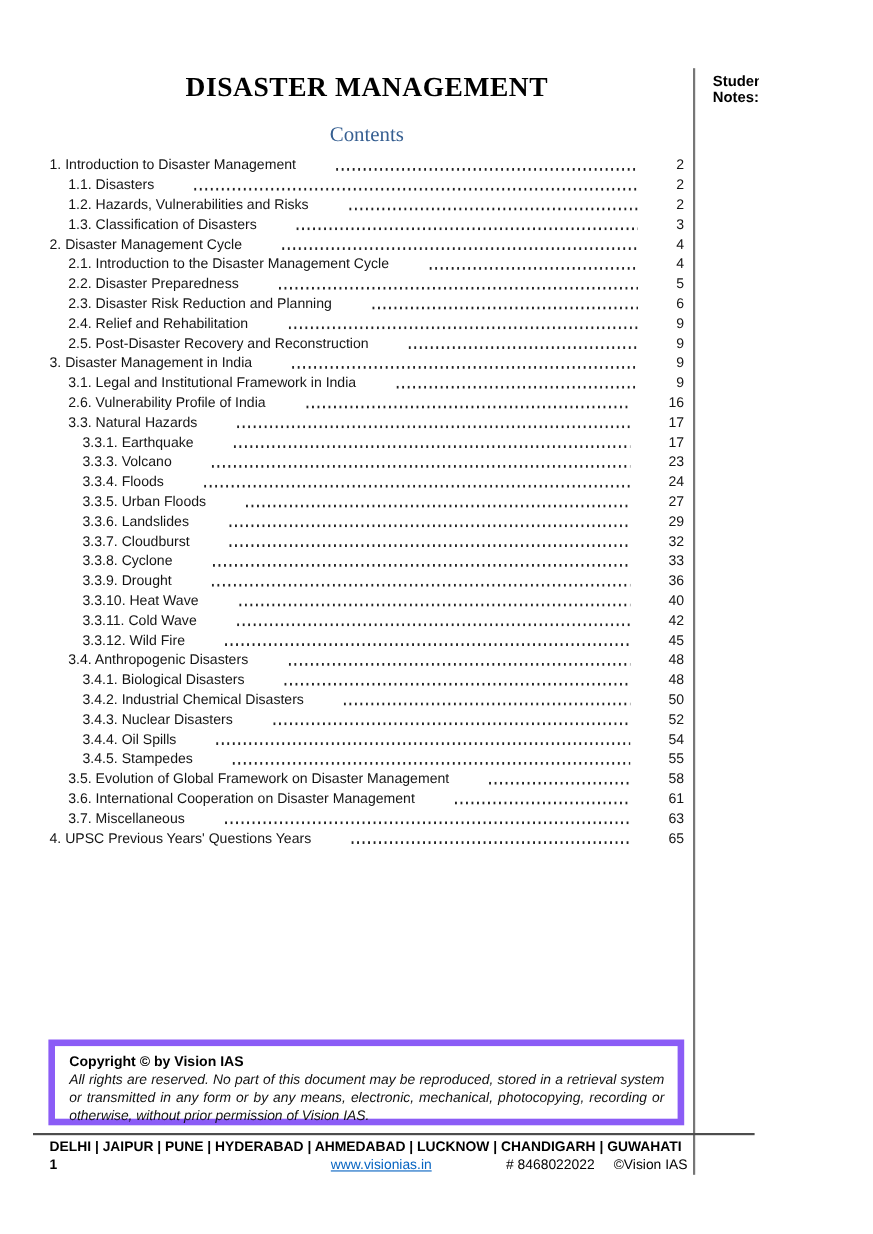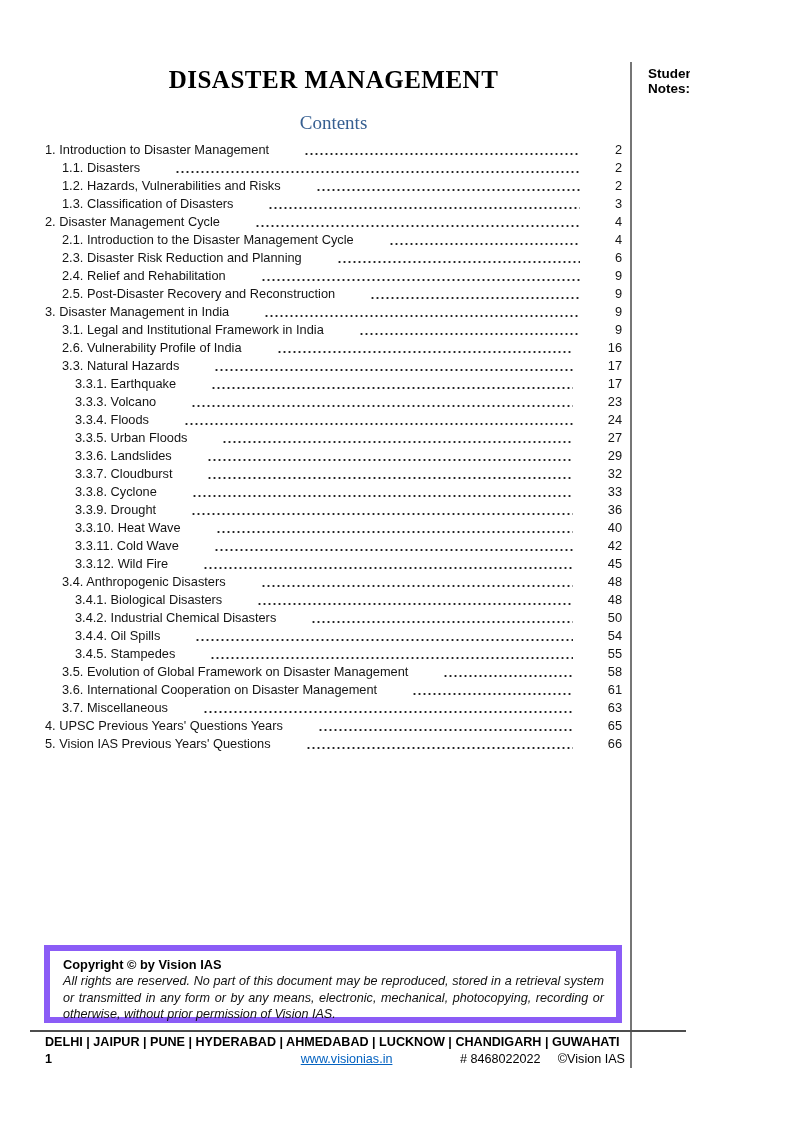--- a/index.html
+++ b/index.html
@@ -195,20 +195,25 @@
           <span class="toc-label">2. Disaster Management Cycle</span>
           <span class="toc-dots"></span>
           <span class="toc-page">4</span>
         </div>
         <div class="toc-row lvl2">
           <span class="toc-label">2.1. Introduction to the Disaster Management Cycle</span>
           <span class="toc-dots"></span>
           <span class="toc-page">4</span>
         </div>
         <div class="toc-row lvl2">
+          <span class="toc-label">2.2. Disaster Preparedness</span>
+          <span class="toc-dots"></span>
+          <span class="toc-page">5</span>
+        </div>
+        <div class="toc-row lvl2">
           <span class="toc-label">2.3. Disaster Risk Reduction and Planning</span>
           <span class="toc-dots"></span>
           <span class="toc-page">6</span>
         </div>
         <div class="toc-row lvl2">
           <span class="toc-label">2.4. Relief and Rehabilitation</span>
           <span class="toc-dots"></span>
           <span class="toc-page">9</span>
         </div>
         <div class="toc-row lvl2">
@@ -300,20 +305,25 @@
           <span class="toc-label">3.4.1. Biological Disasters</span>
           <span class="toc-dots"></span>
           <span class="toc-page">48</span>
         </div>
         <div class="toc-row lvl3">
           <span class="toc-label">3.4.2. Industrial Chemical Disasters</span>
           <span class="toc-dots"></span>
           <span class="toc-page">50</span>
         </div>
         <div class="toc-row lvl3">
+          <span class="toc-label">3.4.3. Nuclear Disasters</span>
+          <span class="toc-dots"></span>
+          <span class="toc-page">52</span>
+        </div>
+        <div class="toc-row lvl3">
           <span class="toc-label">3.4.4. Oil Spills</span>
           <span class="toc-dots"></span>
           <span class="toc-page">54</span>
         </div>
         <div class="toc-row lvl3">
           <span class="toc-label">3.4.5. Stampedes</span>
           <span class="toc-dots"></span>
           <span class="toc-page">55</span>
         </div>
         <div class="toc-row lvl2">
@@ -328,25 +338,20 @@
         </div>
         <div class="toc-row lvl2">
           <span class="toc-label">3.7. Miscellaneous</span>
           <span class="toc-dots"></span>
           <span class="toc-page">63</span>
         </div>
         <div class="toc-row lvl1">
           <span class="toc-label">4. UPSC Previous Years' Questions Years</span>
           <span class="toc-dots"></span>
           <span class="toc-page">65</span>
-        </div>
-        <div class="toc-row lvl1">
-          <span class="toc-label">5. Vision IAS Previous Years' Questions</span>
-          <span class="toc-dots"></span>
-          <span class="toc-page">66</span>
         </div>
       </div>
   </div>
 
   <div class="notes-separator"></div>
 
   <div class="student-notes">Student Notes:</div>
 
   <div class="copyright-box">
     <div class="copyright-title">Copyright © by Vision IAS</div>

